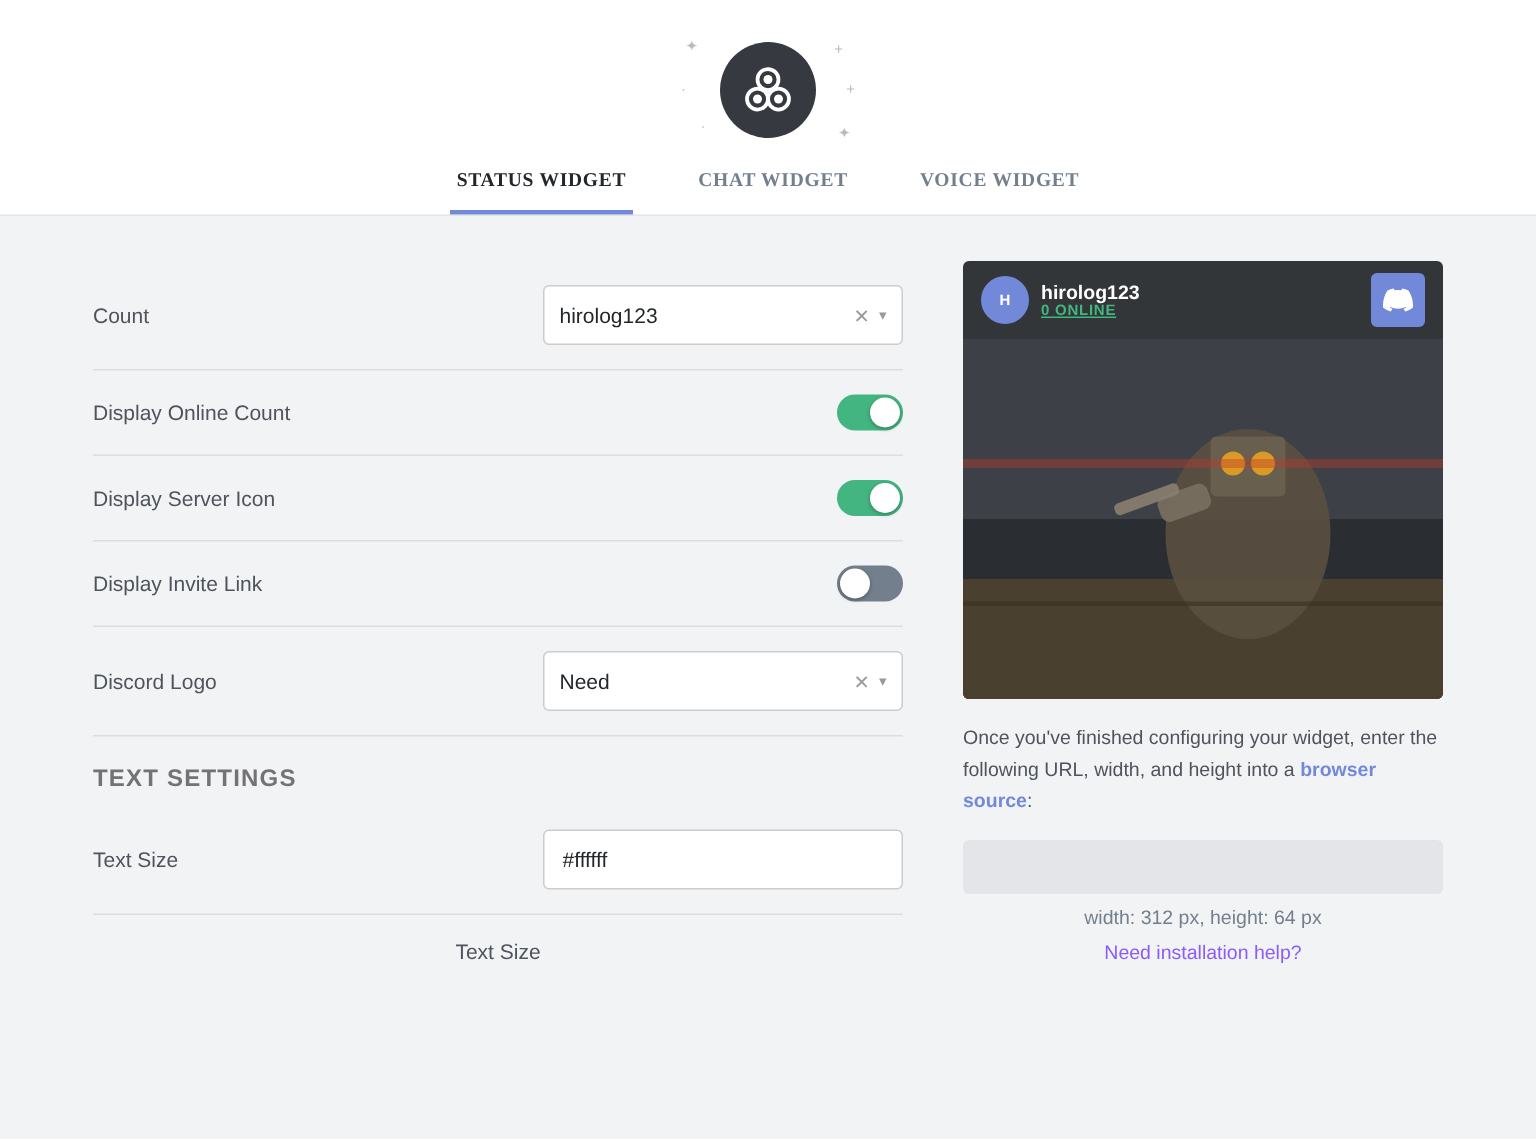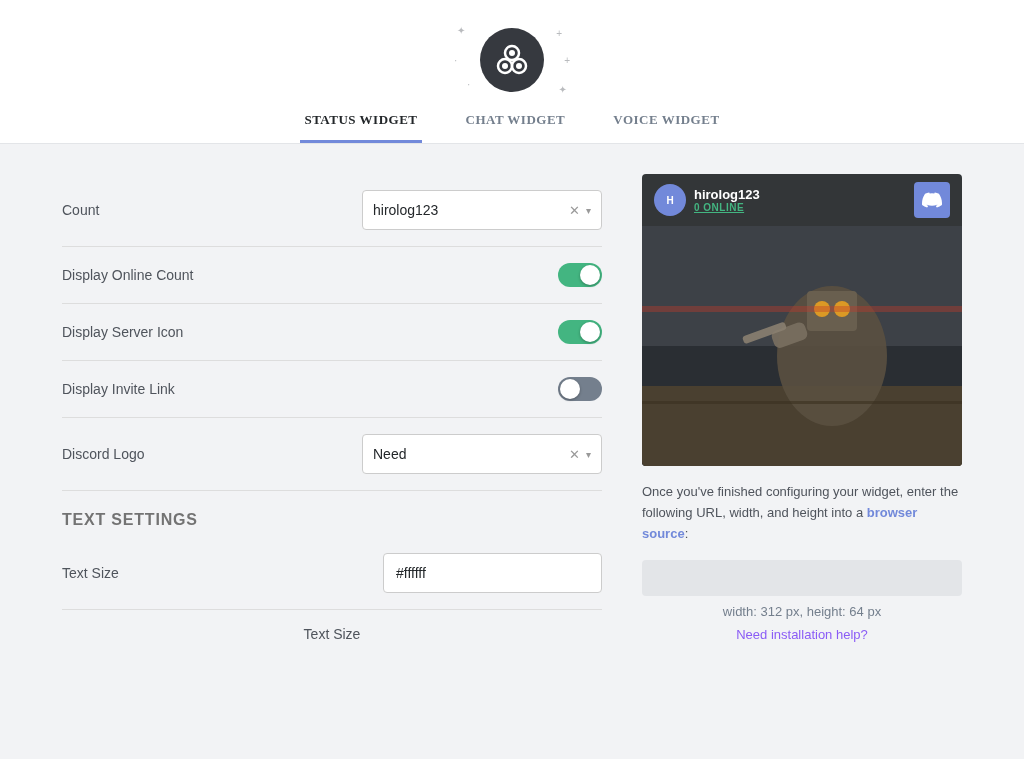--- a/index.html
+++ b/index.html
@@ -164,21 +164,21 @@
       font-size: 16px;
       font-weight: 700;
       letter-spacing: 0.8px;
       text-transform: uppercase;
       color: #737373;
       margin: 20px 0 8px 0;
     }
 
     
     .color-input-box {
-      width: 219px;
+      width: 240px;
       height: 40px;
       background: #fff;
       border: 1px solid #ccc;
       border-radius: 4px;
       display: flex;
       align-items: center;
       padding: 0 12px;
     }
     .color-input-box input {
       border: none;

